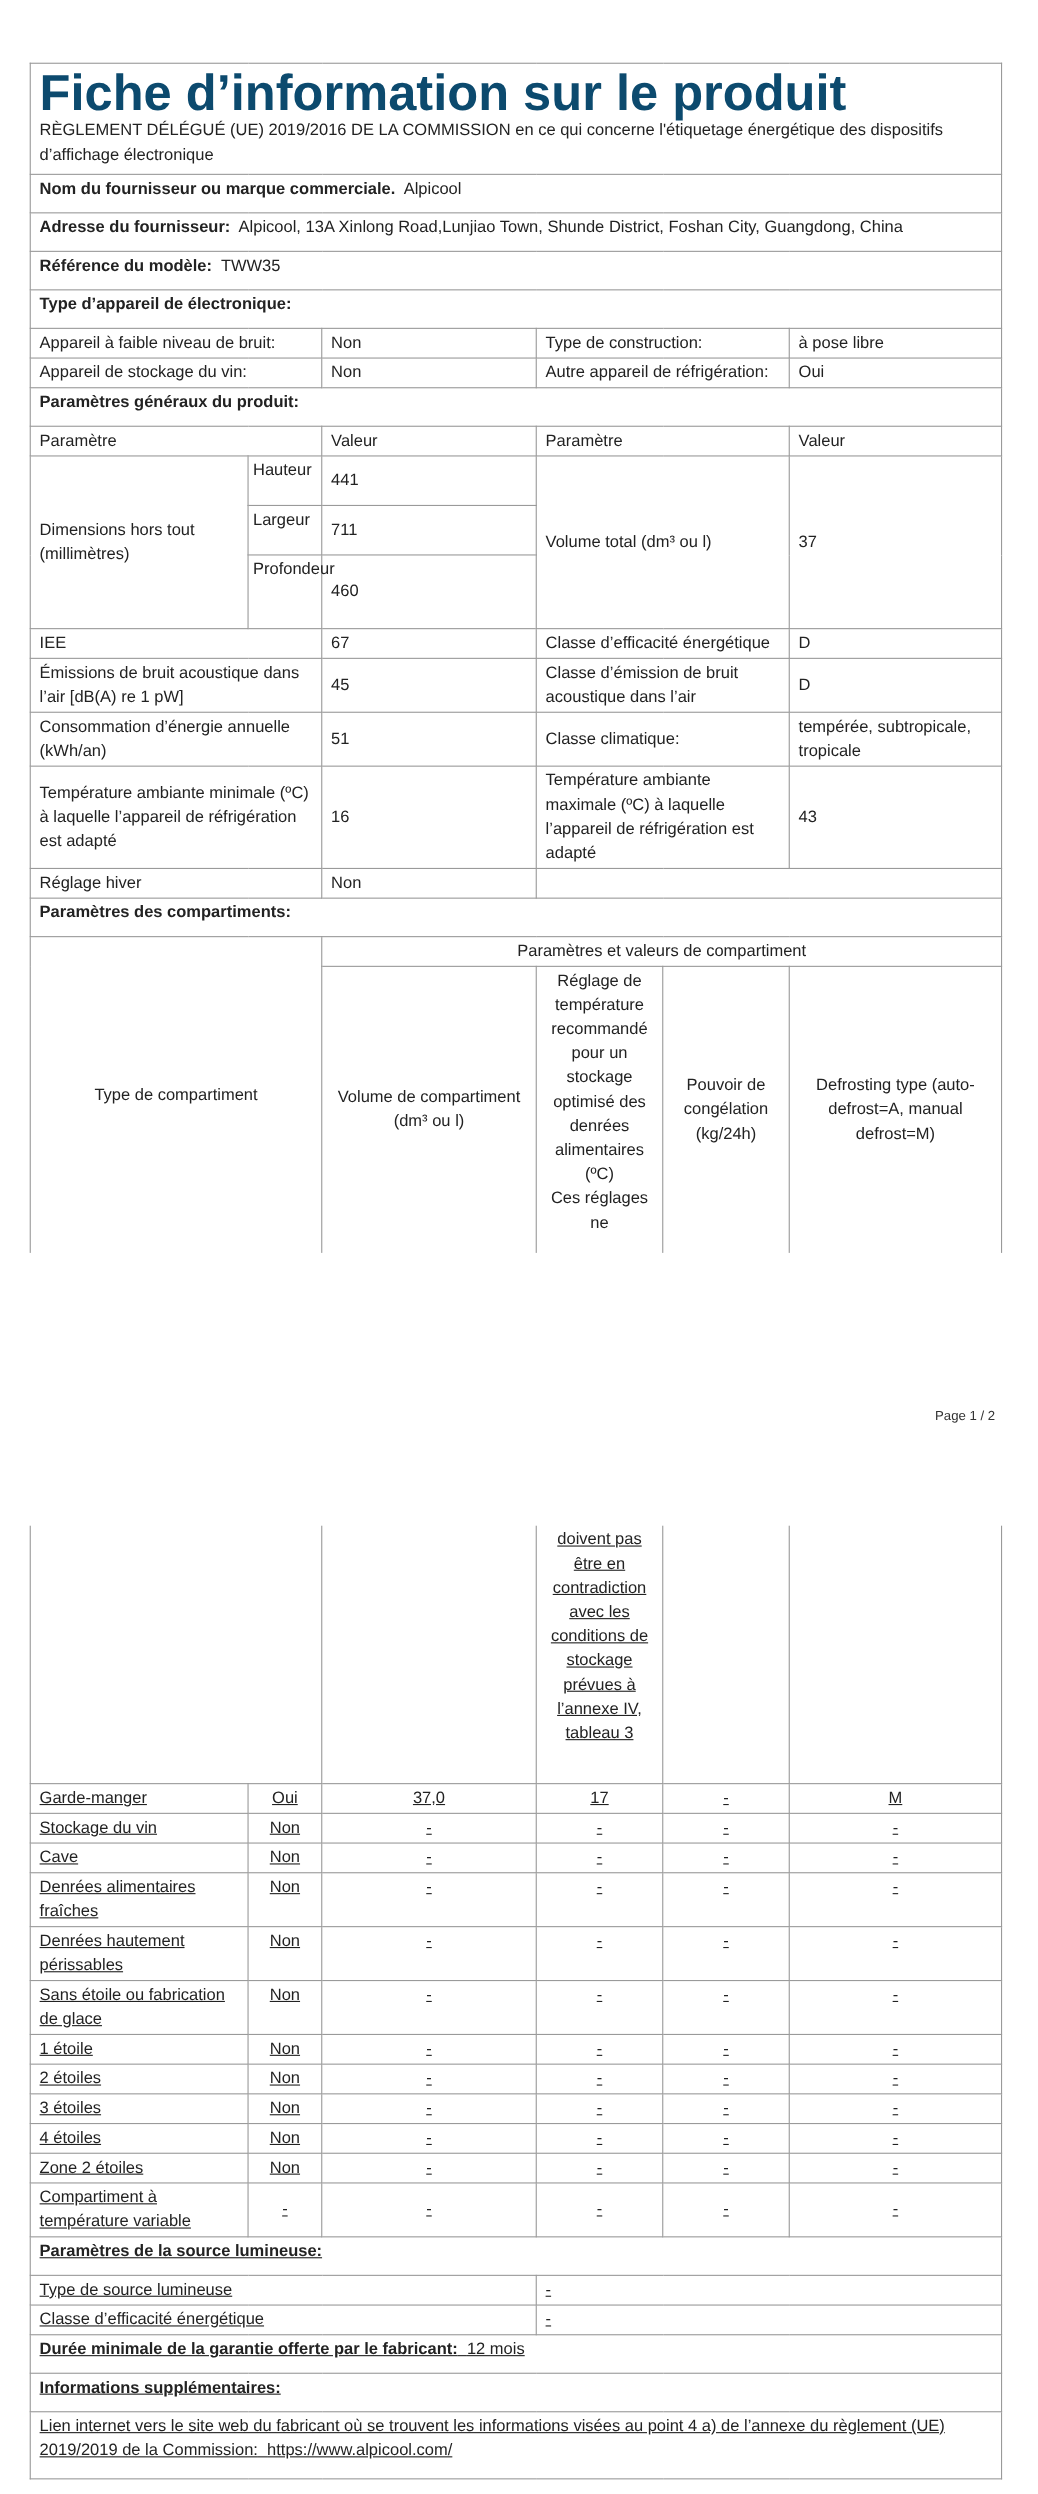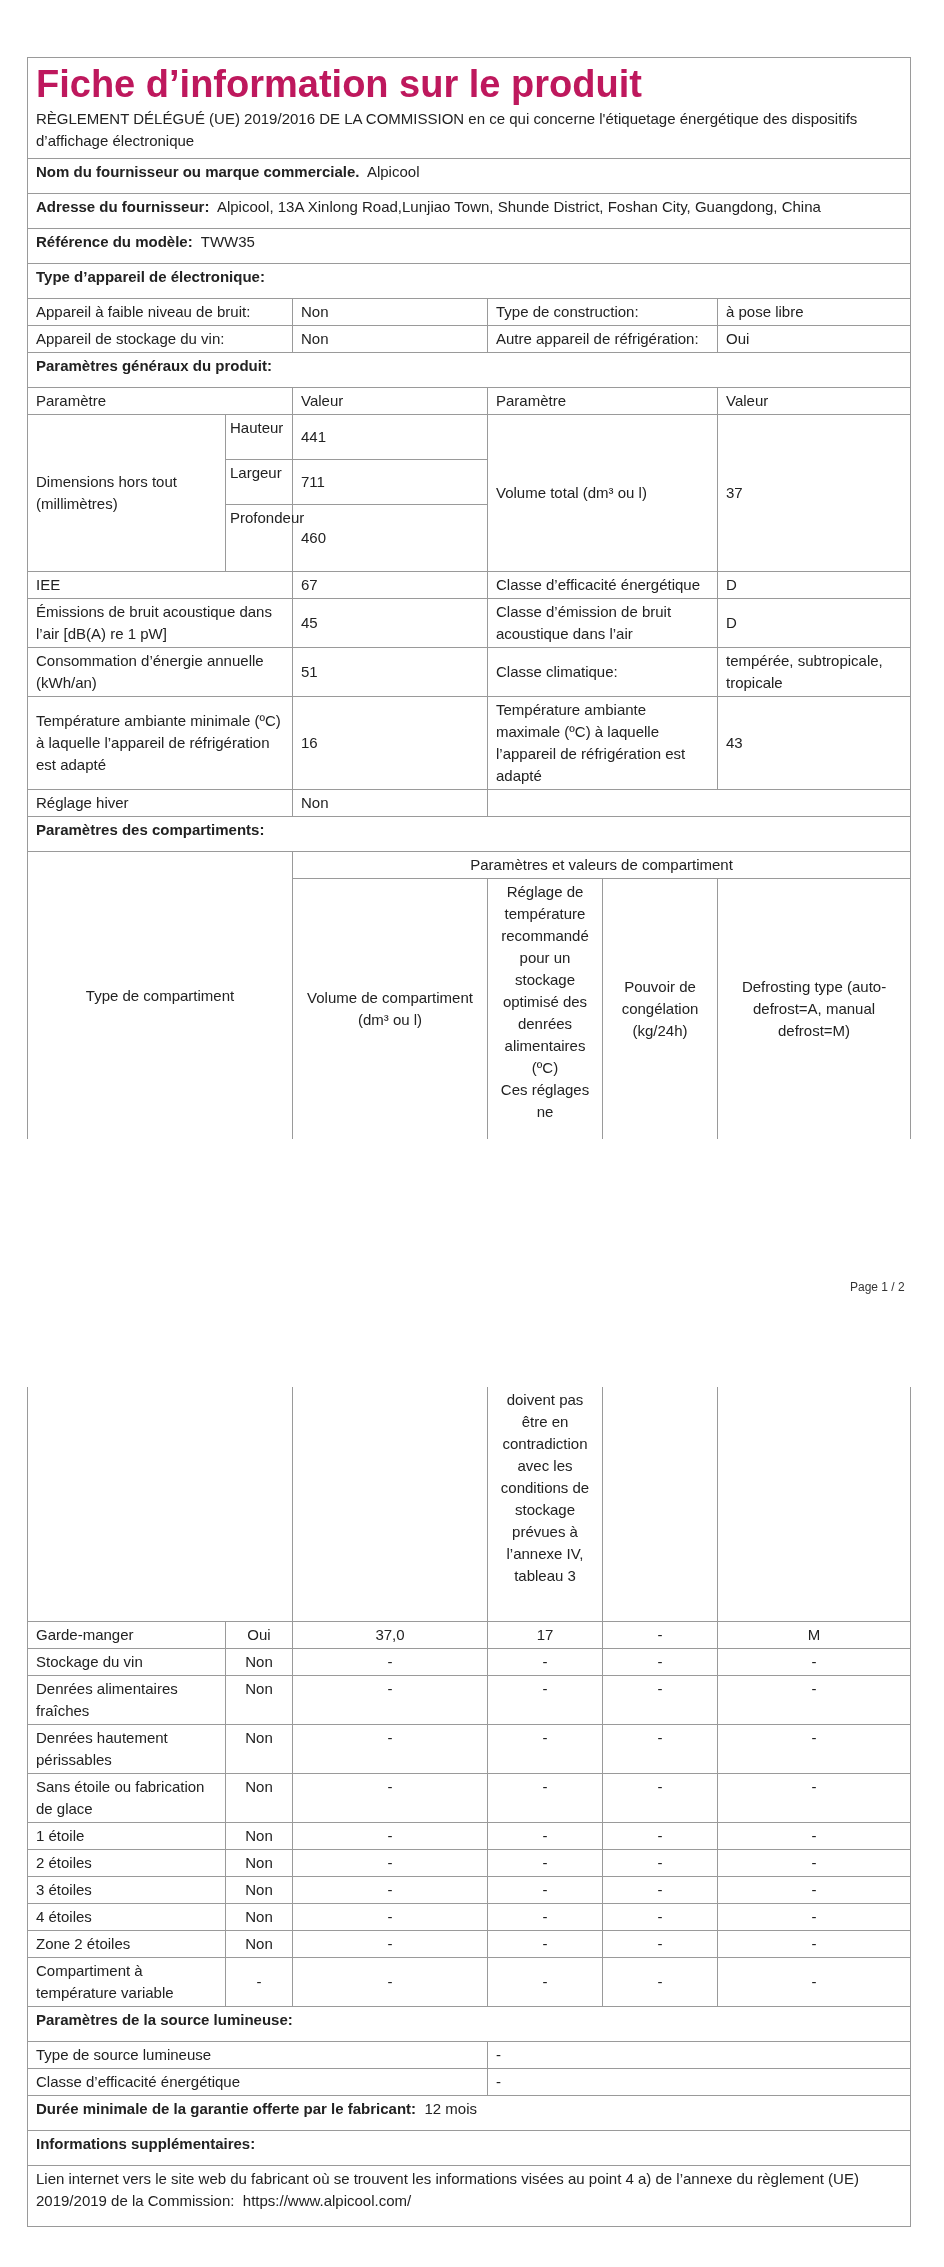--- a/index.html
+++ b/index.html
@@ -1,21 +1,21 @@
 <!DOCTYPE html>
 <html><head>
 <meta charset="utf-8">
 <style>
   html, body { margin:0; padding:0; background:#ffffff; }
   body { width:944px; height:2267px; position:relative; font-family:"Liberation Sans", sans-serif; color:#222; font-size:15px; overflow:hidden; }
   .page { position:absolute; left:27px; width:883px; }
   table { border-collapse:collapse; width:883px; table-layout:fixed; }
   td { border:1.5px solid #9a9a9a; padding:2px 8px; vertical-align:top; line-height:22px; font-size:15px; }
   .title-cell { padding:4px 8px 6px 8px; }
-  .title { font-size:38px; font-weight:bold; color:#be185d; line-height:44px; margin:0; }
+  .title { font-size:46px; font-weight:bold; color:#0c4a6e; line-height:44px; margin:0; }
   .subtitle { font-size:15px; line-height:22px; margin-top:2px; }
   .bold { font-weight:bold; }
   .section td { padding-bottom:10px; }
   .mid { vertical-align:middle; }
   .center { text-align:center; }
   .narrow { padding:2px 4px; }
   .page-num { position:absolute; left:850px; top:1280px; font-size:12px; color:#333; }
 </style>
 </head>
 <body>
@@ -138,21 +138,21 @@
       </td>
       <td class="mid center narrow" style="border-bottom:none">Pouvoir de congélation (kg/24h)</td>
       <td class="mid center" style="border-bottom:none">Defrosting type (auto-defrost=A, manual defrost=M)</td>
     </tr>
   </tbody>
     </table>
 </div>
 
 <div class="page-num">Page 1 / 2</div>
 
-<div class="page" style="top:1387px;">
+<div class="page" style="top:1387px;text-decoration:underline;">
   <table>
     <colgroup>
       <col style="width:198px">
         <col style="width:67px">
         <col style="width:195px">
         <col style="width:115px">
         <col style="width:115px">
         <col style="width:193px">
     </colgroup>
     <tbody>
@@ -175,20 +175,28 @@
         </tr>
         <tr>
           <td class="">Stockage du vin</td>
           <td class="center narrow">Non</td>
           <td class="center">-</td>
           <td class="center">-</td>
           <td class="center">-</td>
           <td class="center">-</td>
         </tr>
         <tr>
+          <td class="">Cave</td>
+          <td class="center narrow">Non</td>
+          <td class="center">-</td>
+          <td class="center">-</td>
+          <td class="center">-</td>
+          <td class="center">-</td>
+        </tr>
+        <tr>
           <td class="">Denrées alimentaires fraîches</td>
           <td class="center narrow">Non</td>
           <td class="center">-</td>
           <td class="center">-</td>
           <td class="center">-</td>
           <td class="center">-</td>
         </tr>
         <tr>
           <td class="">Denrées hautement périssables</td>
           <td class="center narrow">Non</td>

